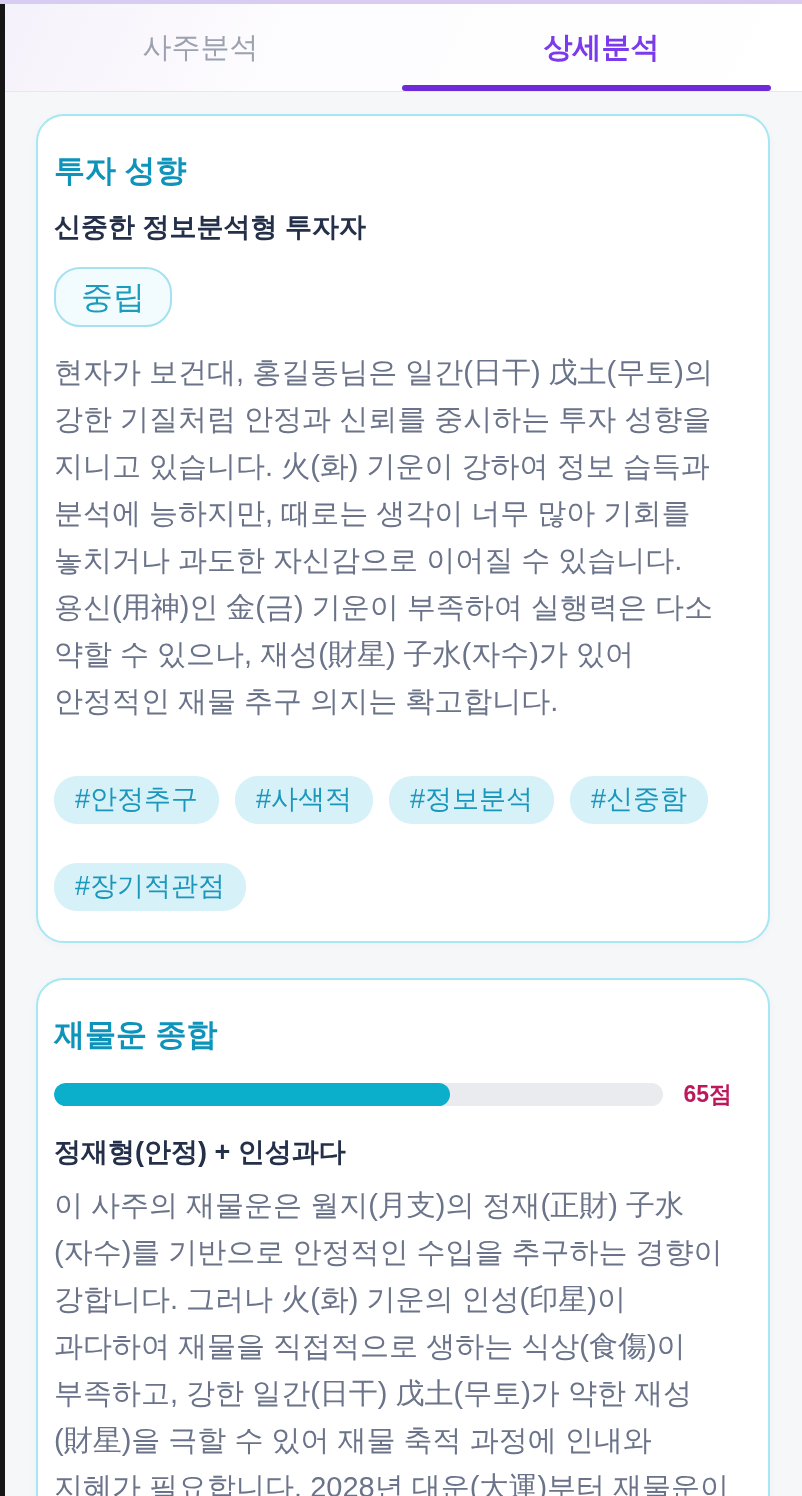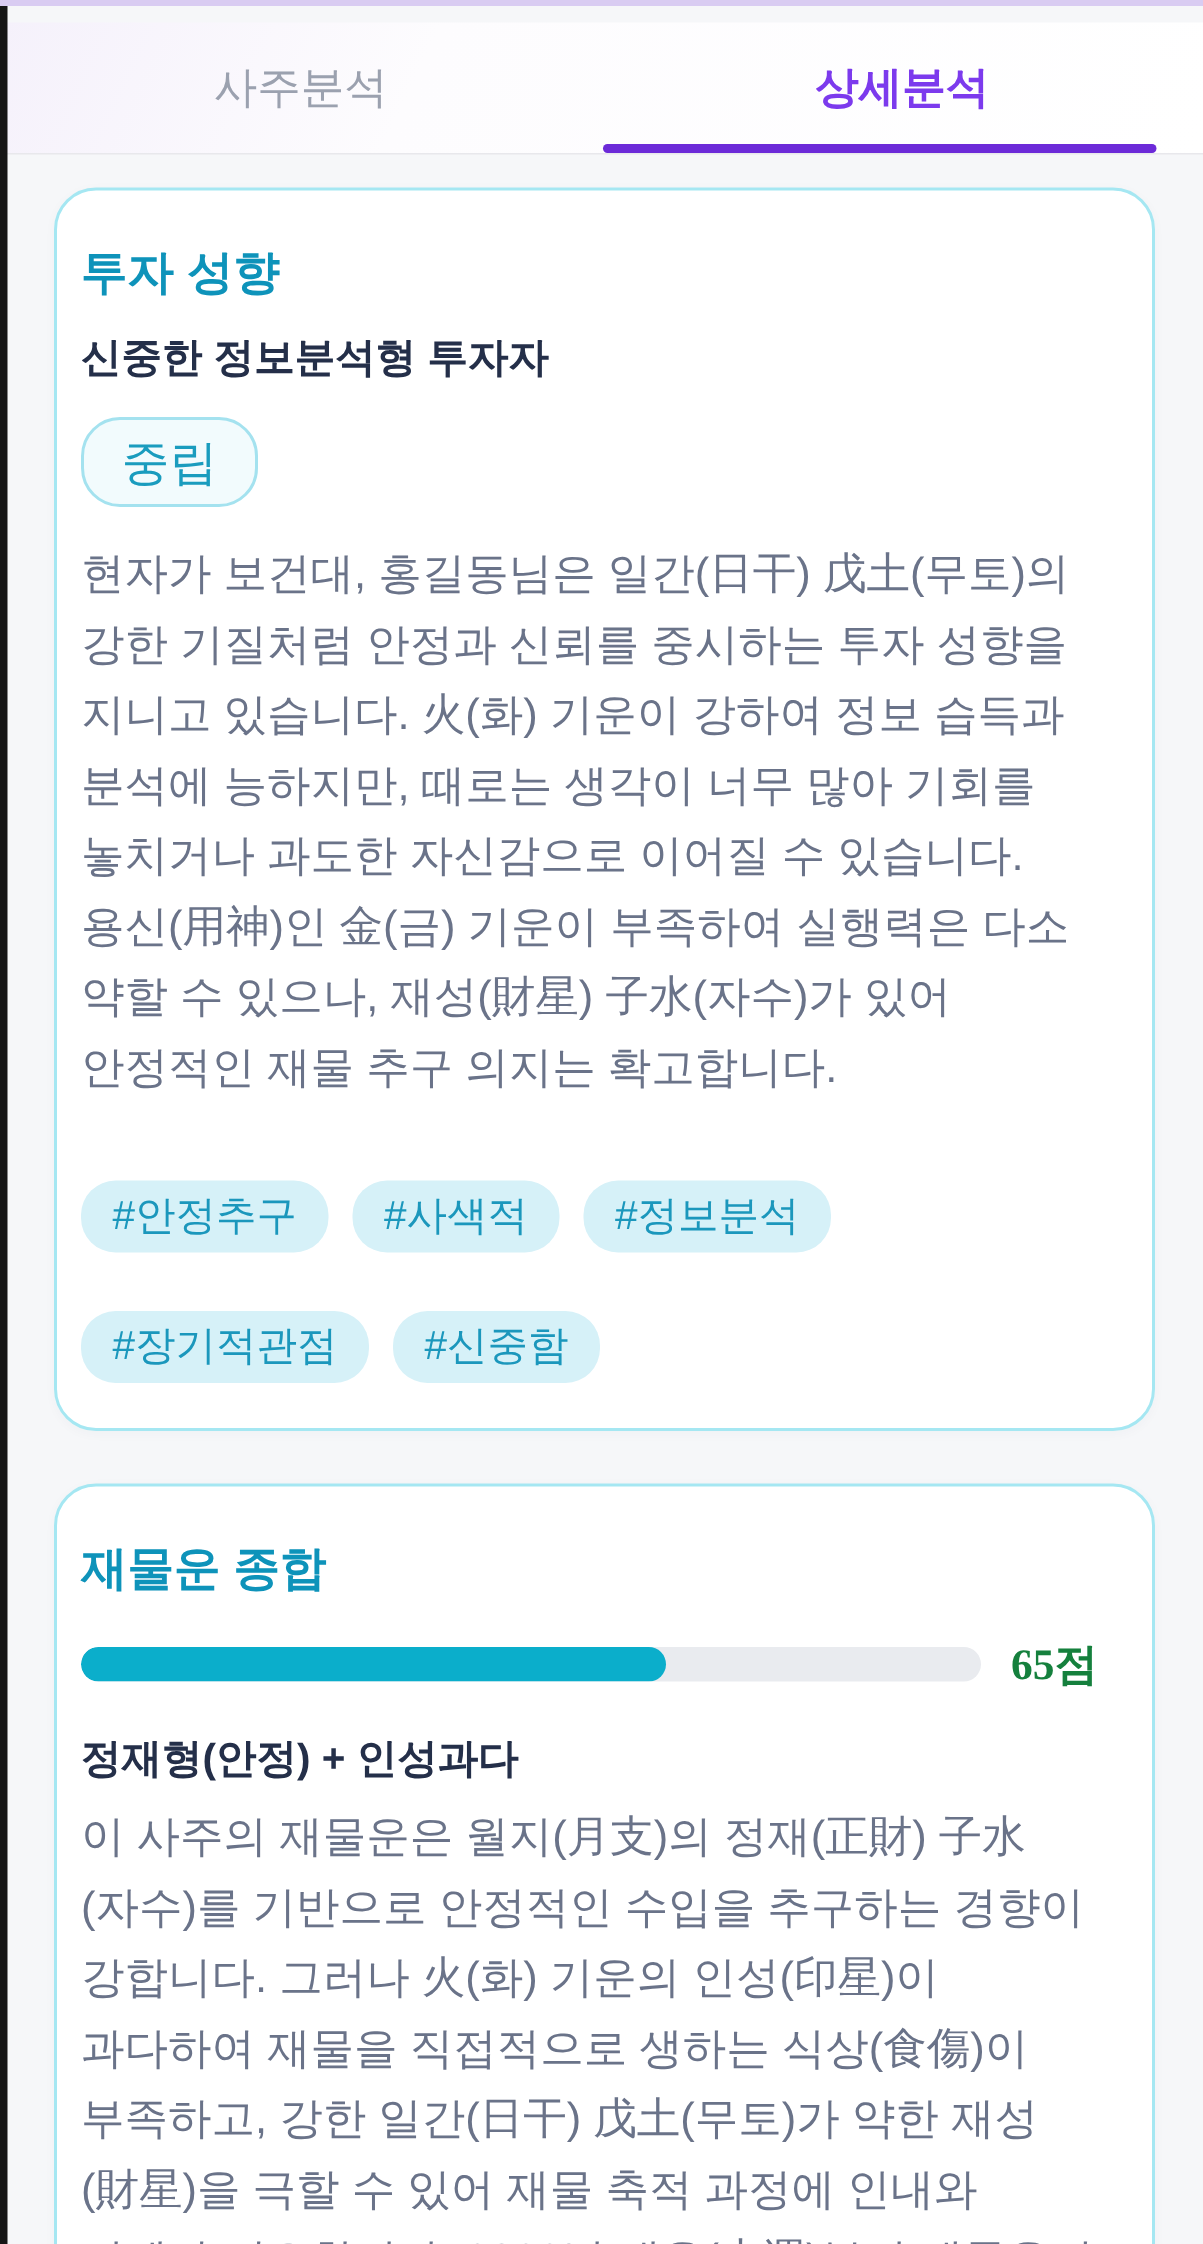--- a/index.html
+++ b/index.html
@@ -16,21 +16,21 @@
   }
   .left-edge-bar {
     position: absolute; top: 4px; left: 0; width: 5px; height: 1492px;
     background: #161616; z-index: 50;
   }
   
   .tabbar {
     position: relative;
     display: flex;
     height: 88px;
-    margin-top: 15px;
+    margin-top: 4px;
     background: linear-gradient(115deg, #f5f1fb 0%, #fdfcfe 35%, #ffffff 100%);
     border-bottom: 1px solid #e8e8ec;
   }
   .tab {
     flex: 1 1 50%;
     display: flex; align-items: center; justify-content: center;
     font-size: 29px;
     background: transparent; border: none;
     color: #9ba1af;
     cursor: pointer;
@@ -110,24 +110,23 @@
     overflow: hidden;
   }
   .progress-fill {
     height: 100%;
     width: 0%;
     background: #0baecb;
     border-radius: 12px;
   }
   .progress-score {
     flex: 0 0 auto;
-    color: #15803d;
-    font-size: 29px;
+    color: #be185d;
+    font-size: 23px;
     font-weight: bold;
-    font-family: Liberation Serif, serif;
   }
   .wealth-title { margin-top: 26px; }
   .wealth-body { margin-top: 12px; }
 </style>
 </head>
 <body>
 
 <div class="top-accent-line"></div>
 <div class="left-edge-bar"></div>
 
@@ -141,22 +140,22 @@
 
   <section class="card">
     <h2 class="section-label">투자 성향</h2>
     <h1 class="card-title">신중한 정보분석형 투자자</h1>
     <span class="badge">중립</span>
     <p class="body-text">현자가 보건대, 홍길동님은 일간(日干) 戊土(무토)의 강한 기질처럼 안정과 신뢰를 중시하는 투자 성향을 지니고 있습니다. 火(화) 기운이 강하여 정보 습득과 분석에 능하지만, 때로는 생각이 너무 많아 기회를 놓치거나 과도한 자신감으로 이어질 수 있습니다. 용신(用神)인 金(금) 기운이 부족하여 실행력은 다소 약할 수 있으나, 재성(財星) 子水(자수)가 있어 안정적인 재물 추구 의지는 확고합니다.</p>
     <div class="tag-list">
         <span class="tag">#안정추구</span>
         <span class="tag">#사색적</span>
         <span class="tag">#정보분석</span>
+        <span class="tag">#신중함</span>
         <span class="tag">#장기적관점</span>
-        <span class="tag">#신중함</span>
       </div>
   </section>
 
   <section class="card">
     <h2 class="section-label">재물운 종합</h2>
     <div class="progress-row">
       <div class="progress-track">
         <div class="progress-fill" style="width: 65%;"></div>
       </div>
       <span class="progress-score">65점</span>

